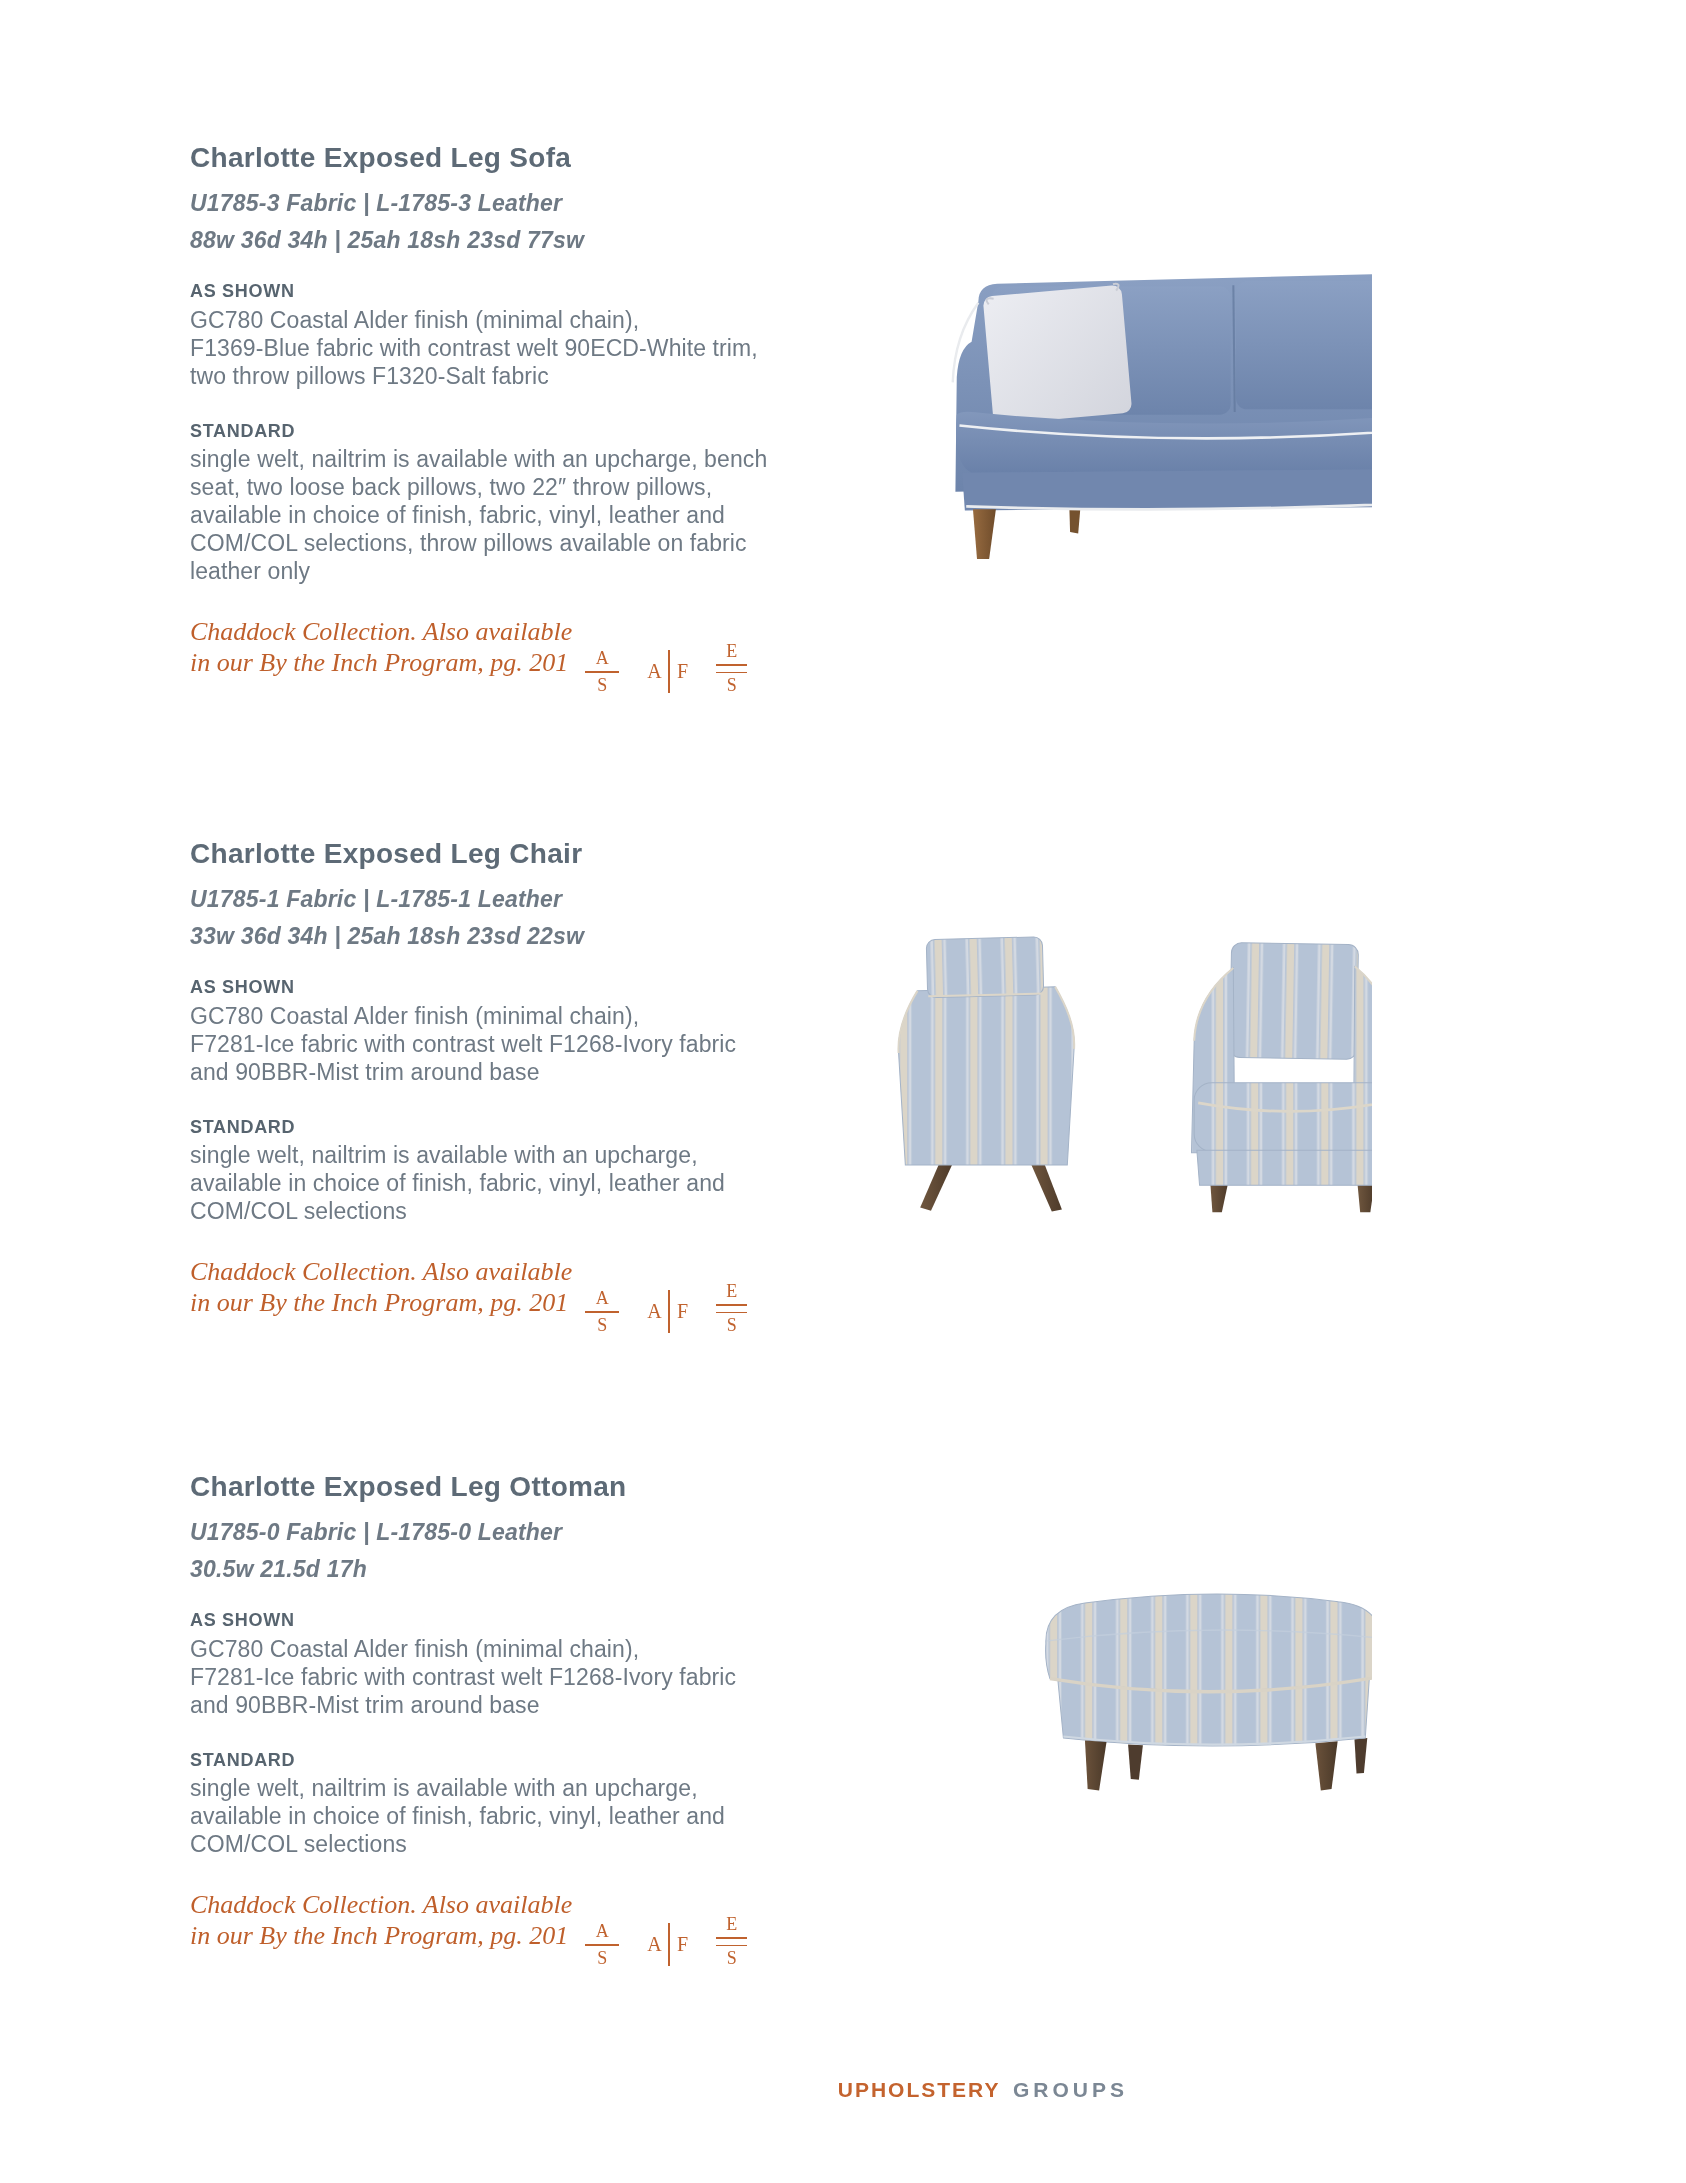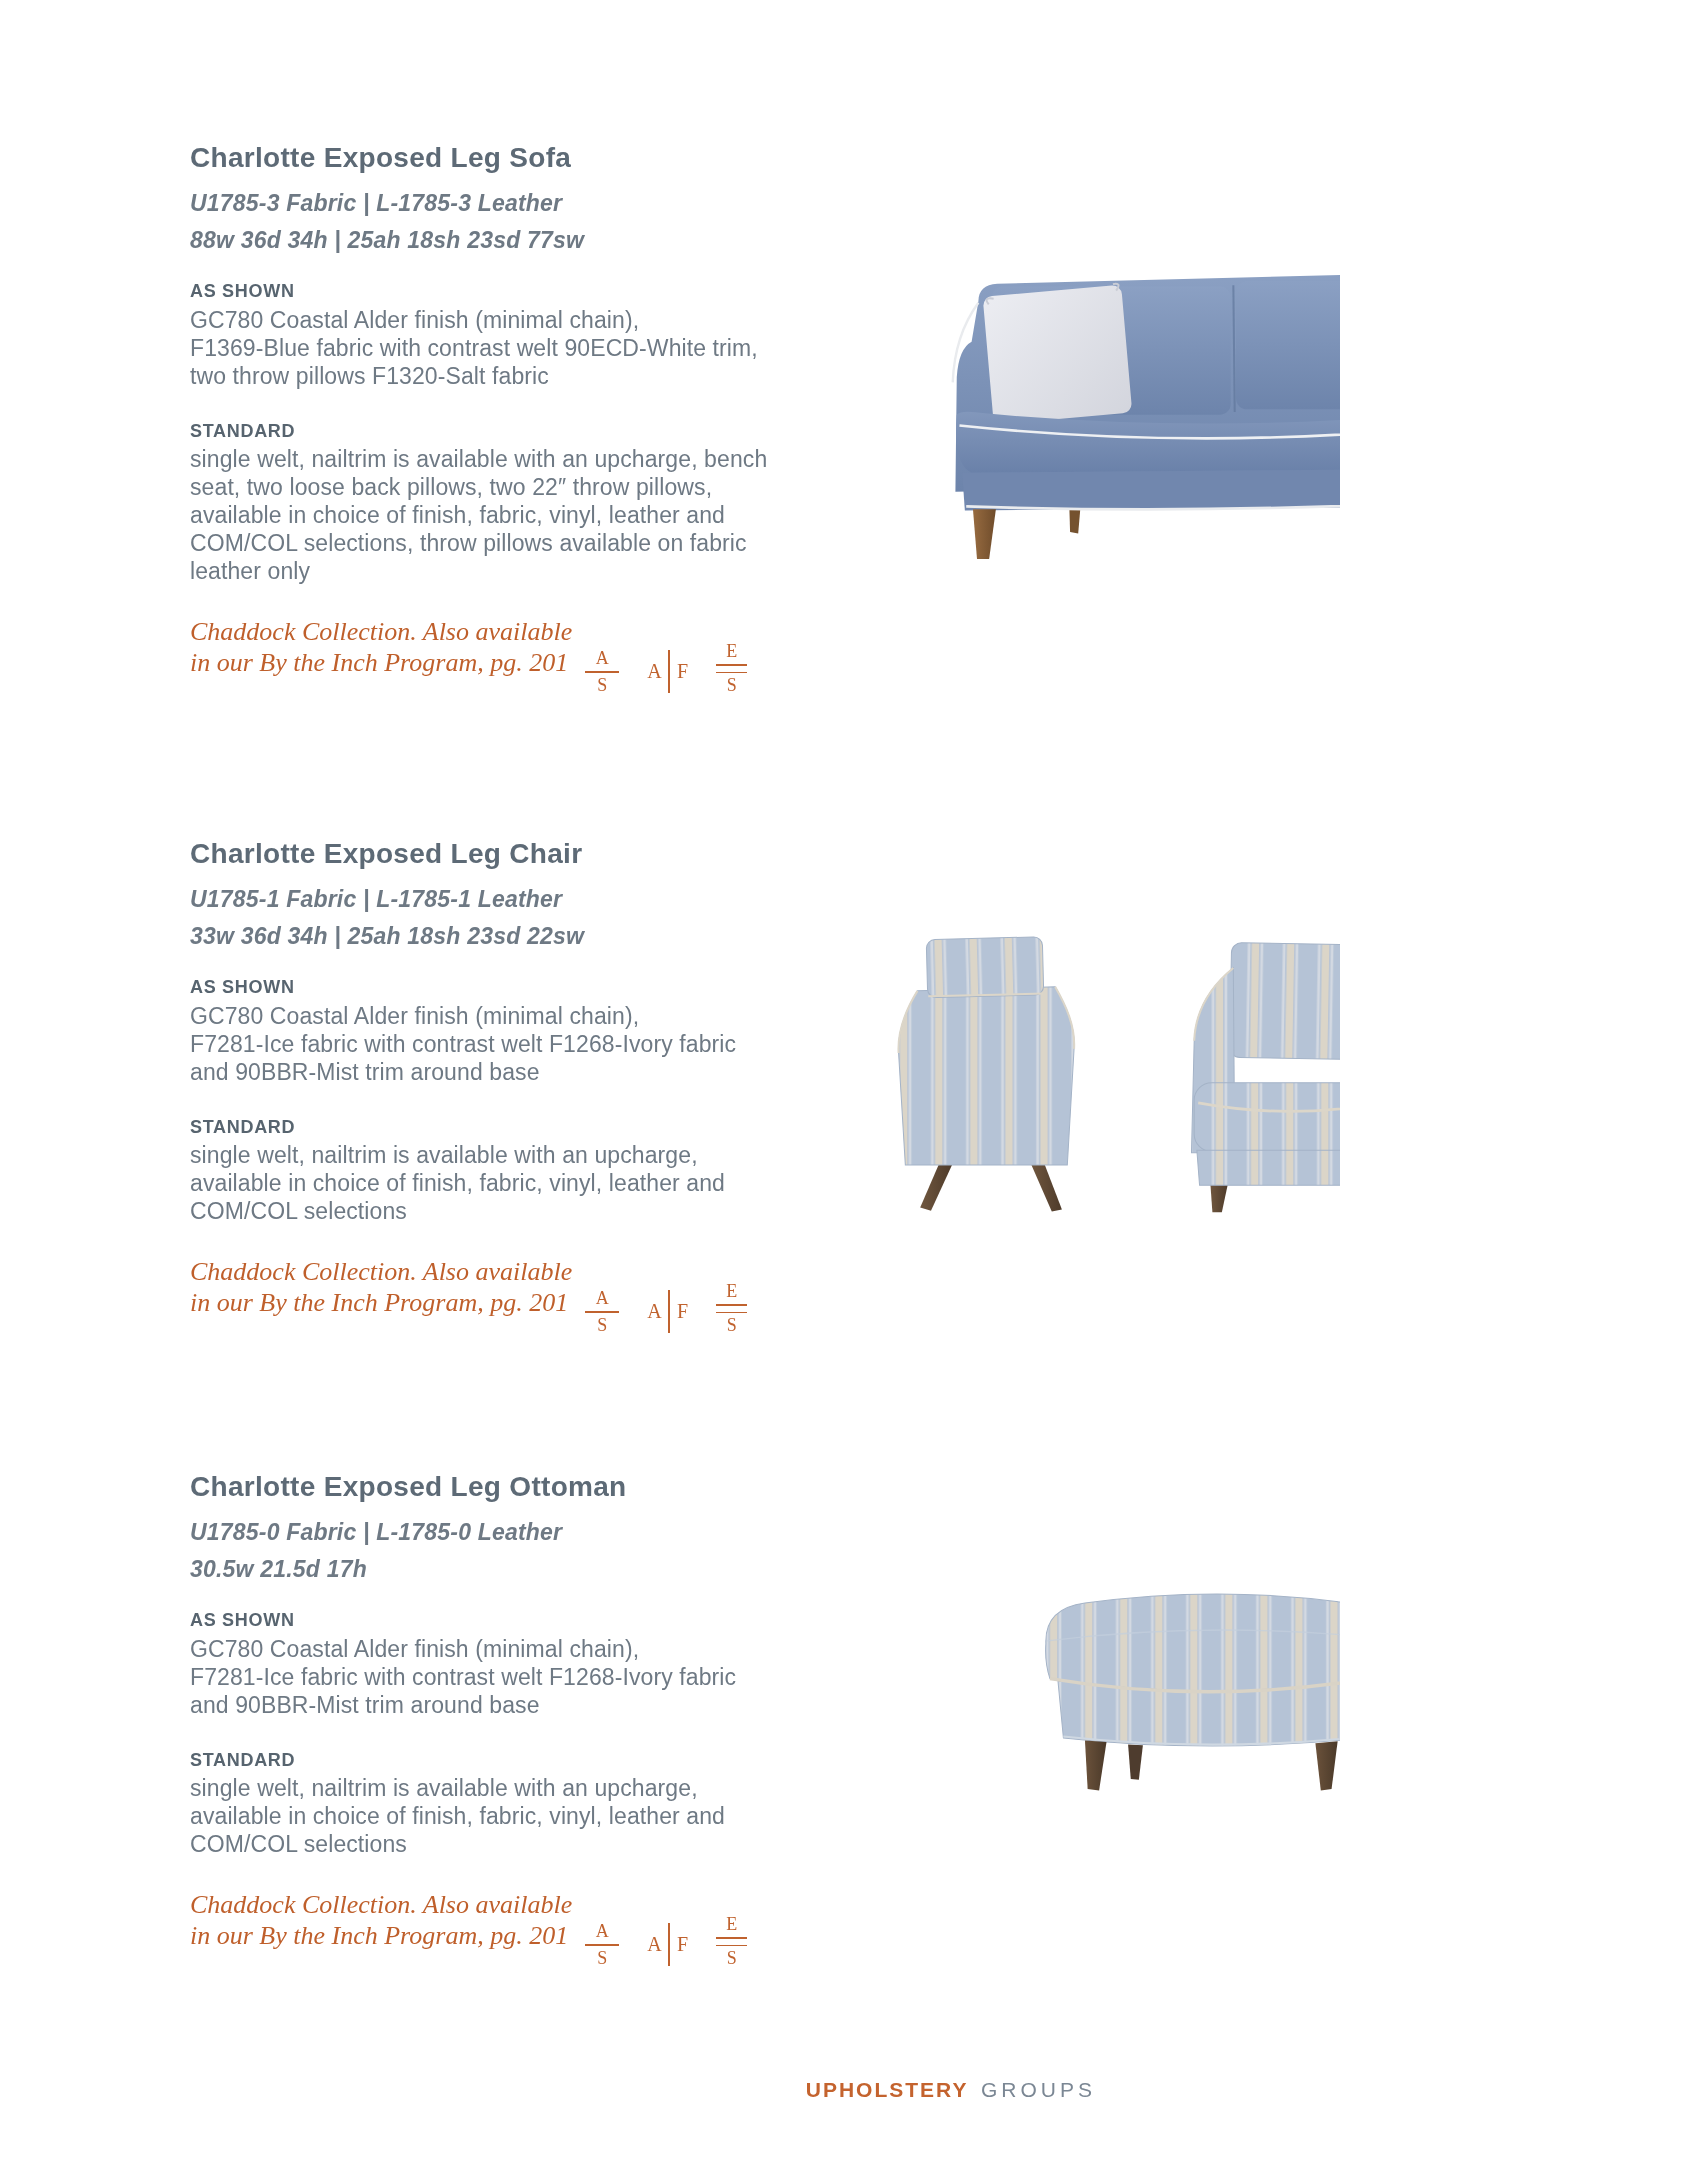--- a/index.html
+++ b/index.html
@@ -3,20 +3,21 @@
 <meta charset="utf-8">
 <style>
   html, body { margin: 0; padding: 0; background: #ffffff; }
   .page {
     position: relative;
     width: 1340px;
     height: 2183px;
     background: #ffffff;
     font-family: "Liberation Sans", sans-serif;
     overflow: hidden;
+    padding-left: 32px;
   }
   .product { position: absolute; left: 190px; width: 735px; }
   #sec-sofa    { top: 142px; }
   #sec-chair   { top: 838px; }
   #sec-ottoman { top: 1471px; }
 
   .title {
     margin: 0 0 15px 0;
     font-size: 28px;
     font-weight: 700;
@@ -115,21 +116,21 @@
     right: 244px;
     font-size: 21px;
     white-space: nowrap;
   }
   .footer-brand .brand-bold {
     font-weight: 700;
     color: #c4632e;
     letter-spacing: 2px;
   }
   .footer-brand .brand-light {
-    font-weight: 400;
+    font-weight: 700;
     color: #7b8794;
     letter-spacing: 4px;
     margin-left: 6.7px;
     text-align: right;
   }
   .footer-rule {
     position: absolute;
     left: 1484px;
     top: 2079px;
     width: 2.7px;

